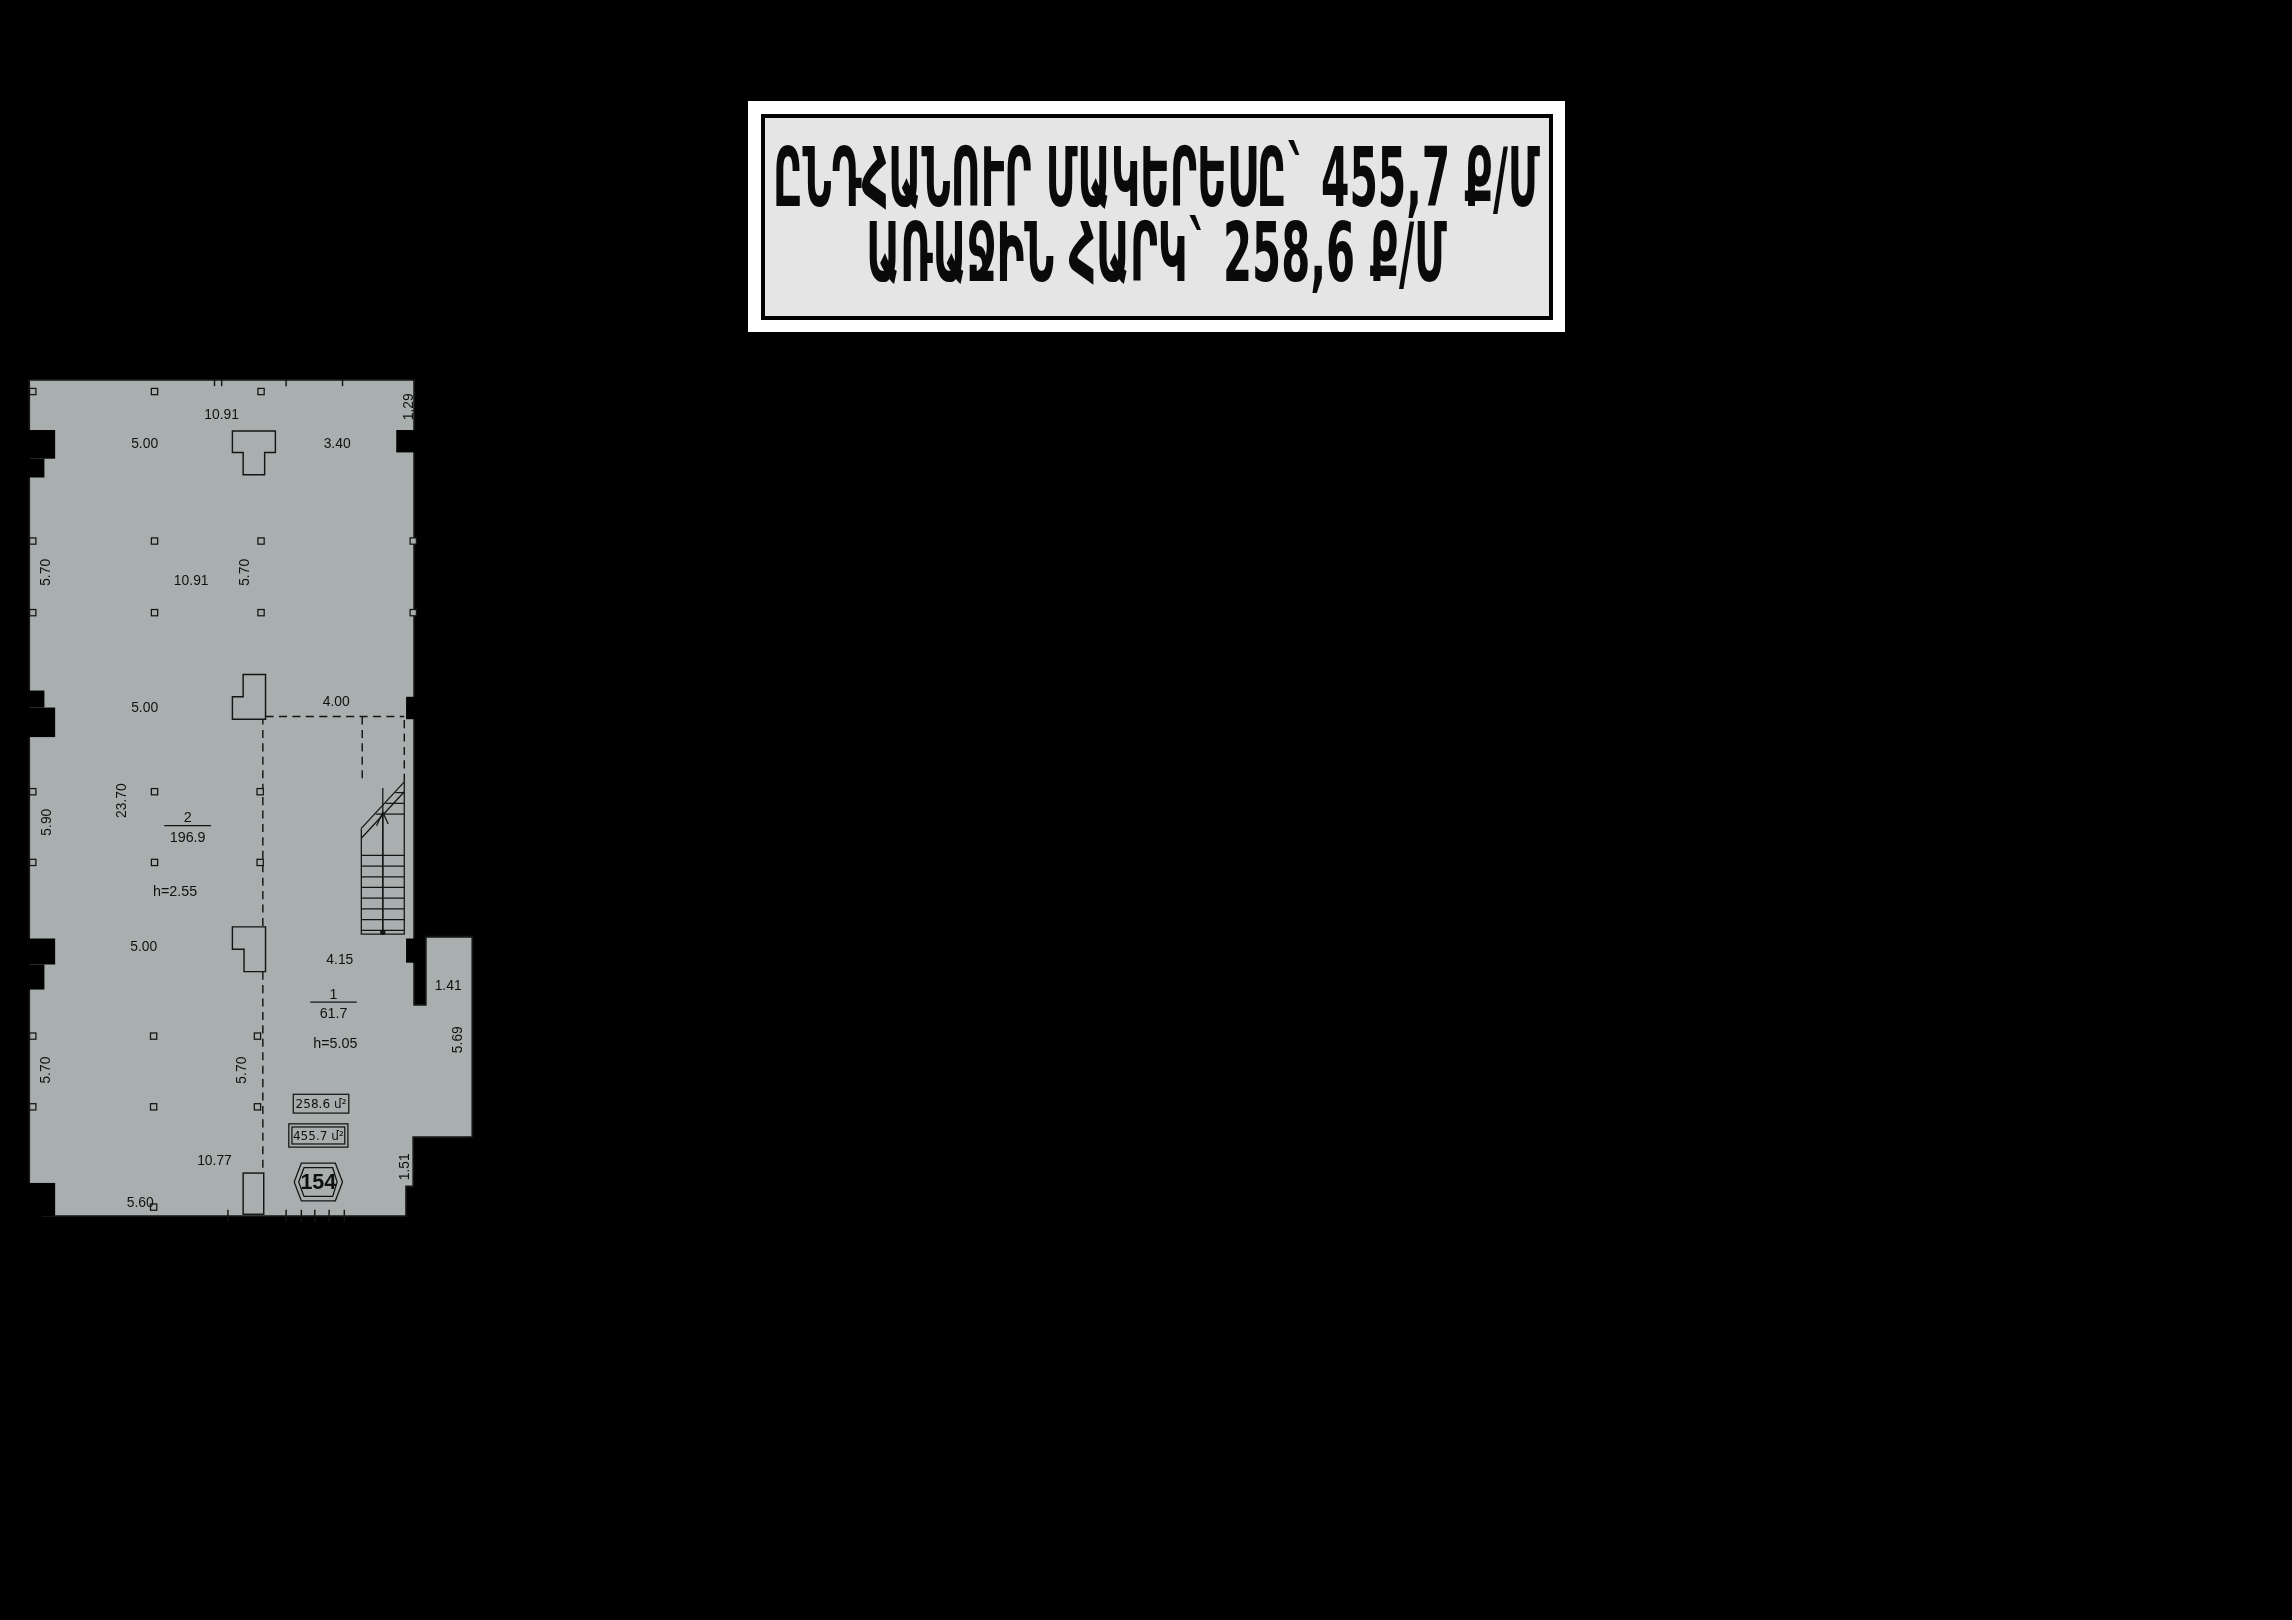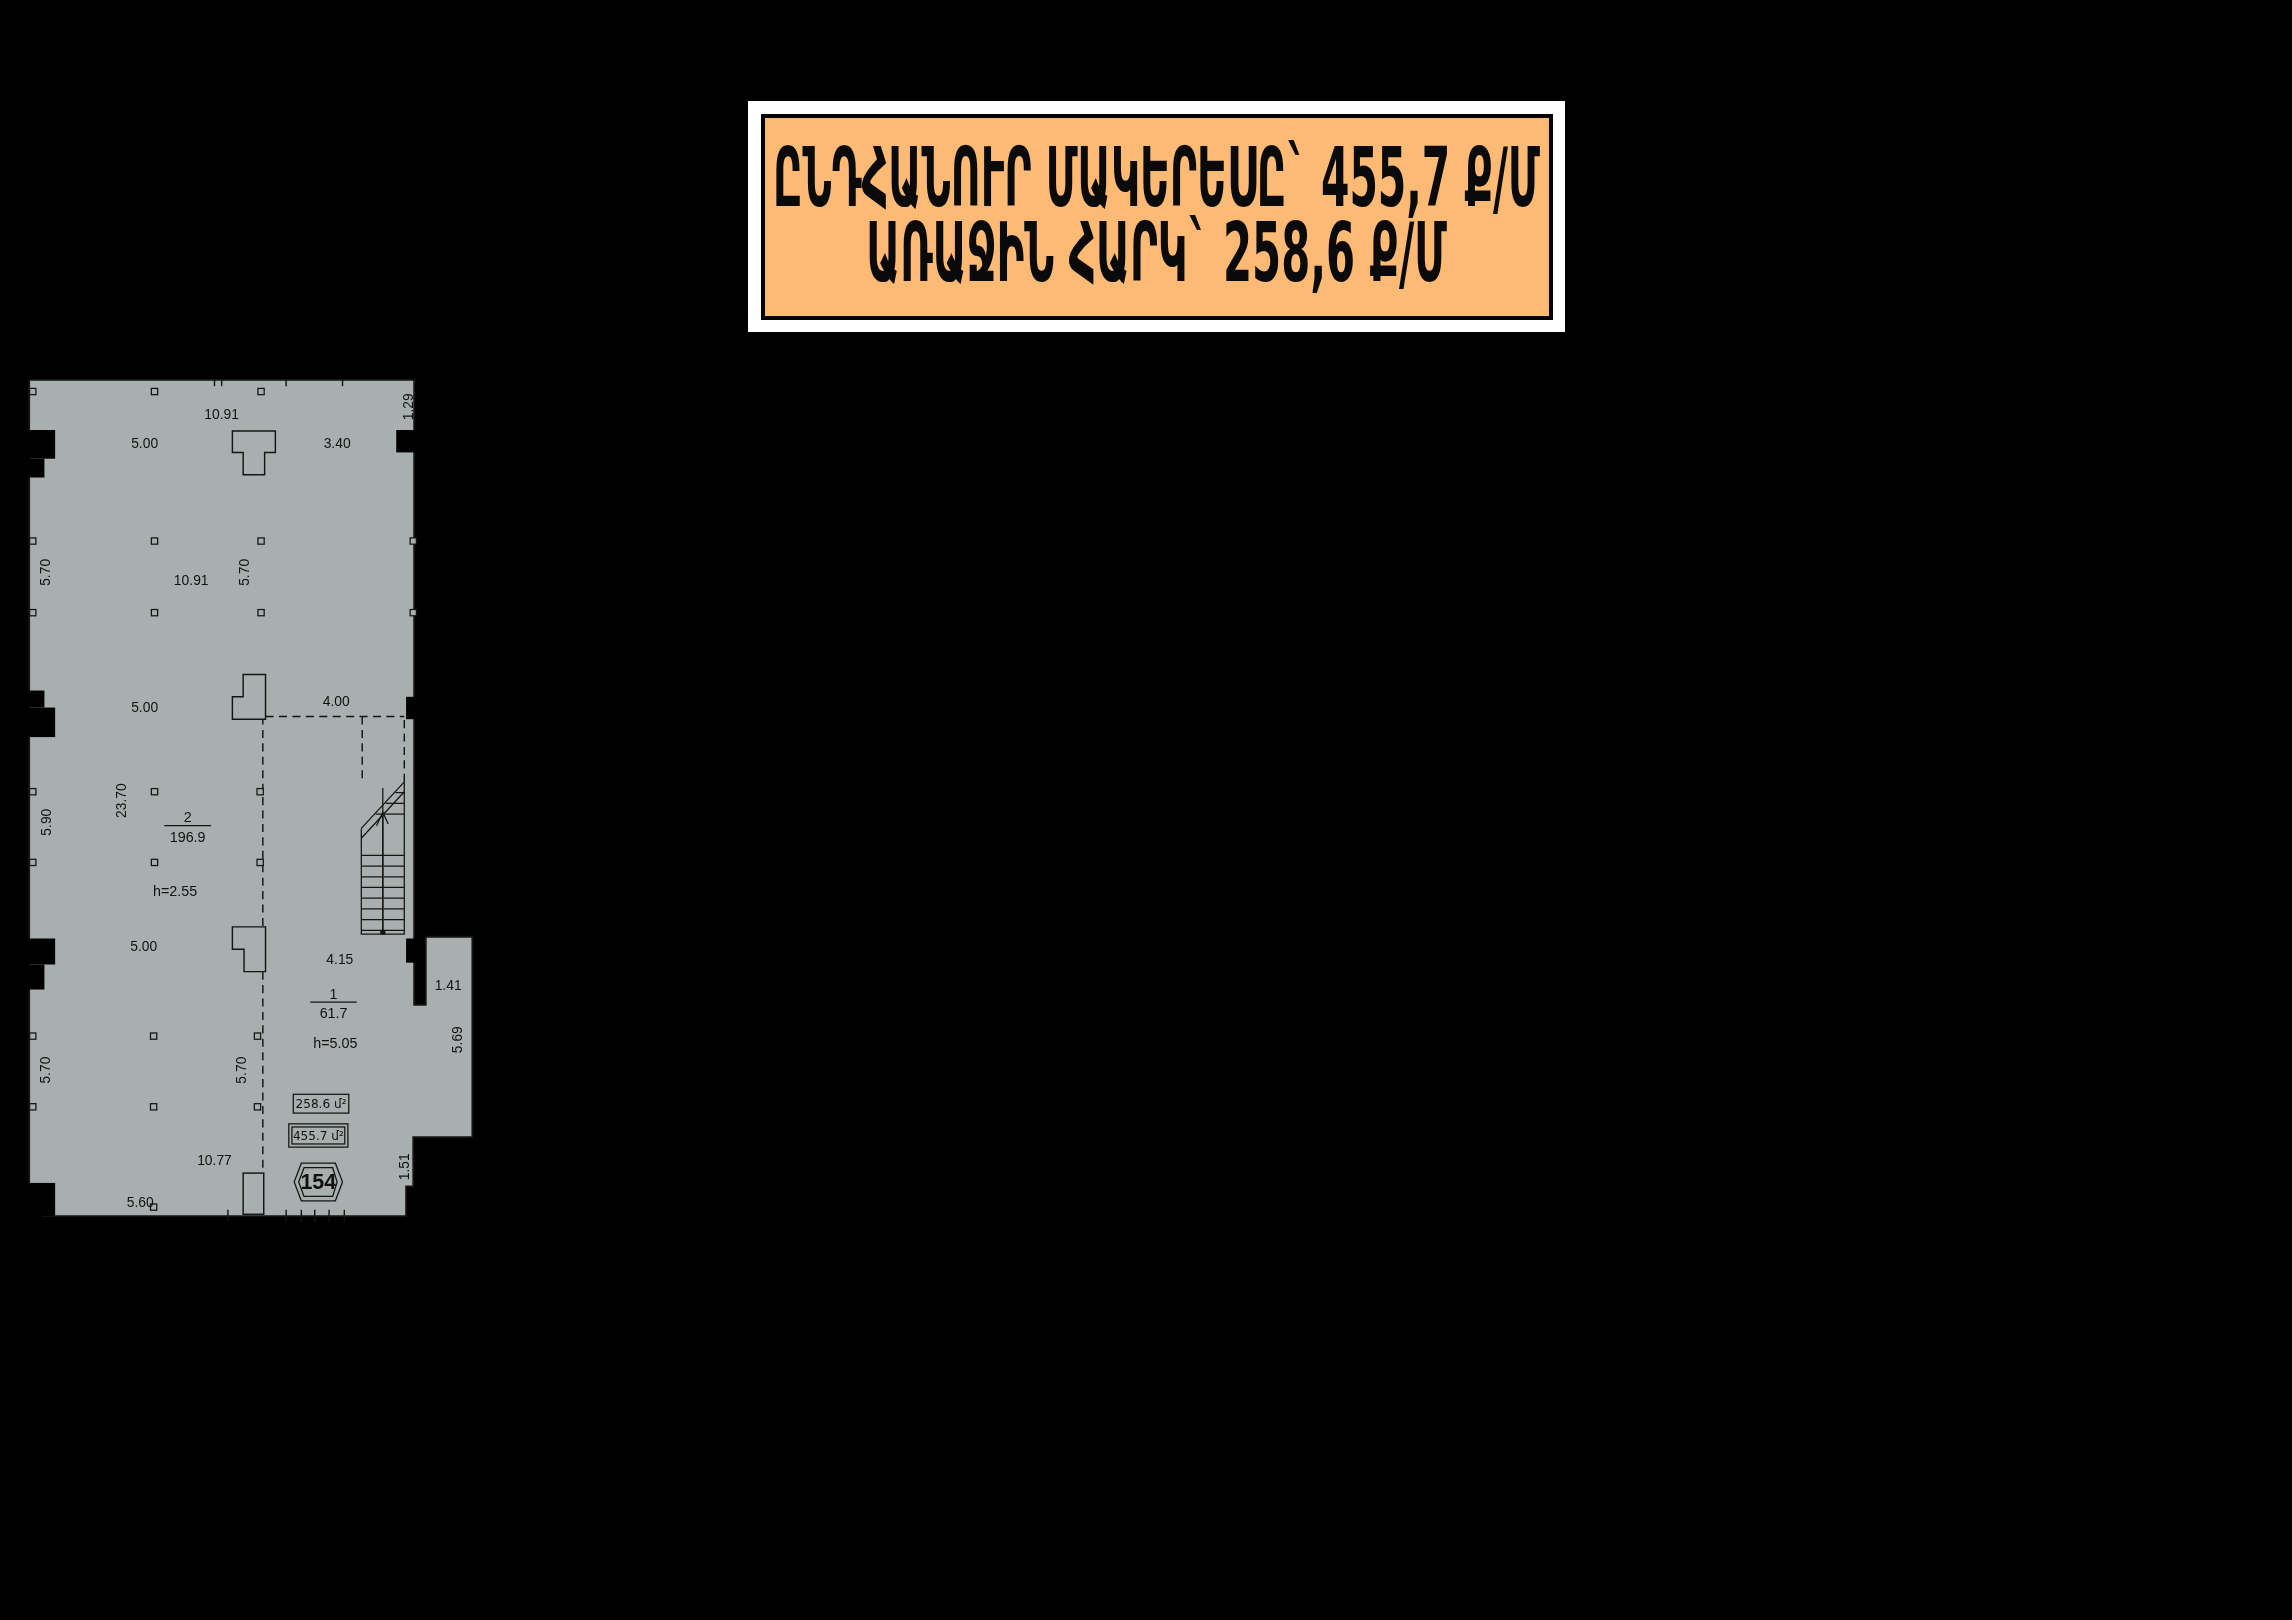--- a/index.html
+++ b/index.html
@@ -1,21 +1,21 @@
 <!DOCTYPE html>
 <html style="font-size:14.3px"><head>
 <meta charset="utf-8">
 <style>
   html,body{margin:0;padding:0;background:#000;}
   .stage{position:relative;width:2293px;height:1620px;background:#000;overflow:hidden;
          font-family:"Liberation Sans","DejaVu Sans",sans-serif;}
   
   .title-box{position:absolute;left:748px;top:101px;width:817px;height:231px;
              background:#fff;box-sizing:border-box;padding:12.5px;}
-  .title-inner{width:100%;height:100%;background:#fdba74;border:4.5px solid #000;box-sizing:border-box;}
+  .title-inner{width:100%;height:100%;background:#e5e5e5;border:4.5px solid #000;box-sizing:border-box;}
   .title-svg{display:block;width:783px;height:197px;}
   .title-svg text{font-family:"DejaVu Sans",sans-serif;font-weight:bold;fill:#0a0a0a;}
   
   .plan-svg{position:absolute;left:22.4px;top:379px;width:479px;height:846px;}
   .plan-svg .body{stroke:#141414;stroke-width:2;}
   .plan-svg .pier{fill:#000;stroke:none;}
   .plan-svg .col{fill:#a8afae;stroke:#141414;stroke-width:1.6;}
   .plan-svg .sq{fill:#a8afae;stroke:#141414;stroke-width:1.4;}
   .plan-svg .ln{stroke:#141414;stroke-width:1.4;fill:none;}
   .plan-svg .dash{stroke:#141414;stroke-width:1.6;fill:none;stroke-dasharray:9 6;}

